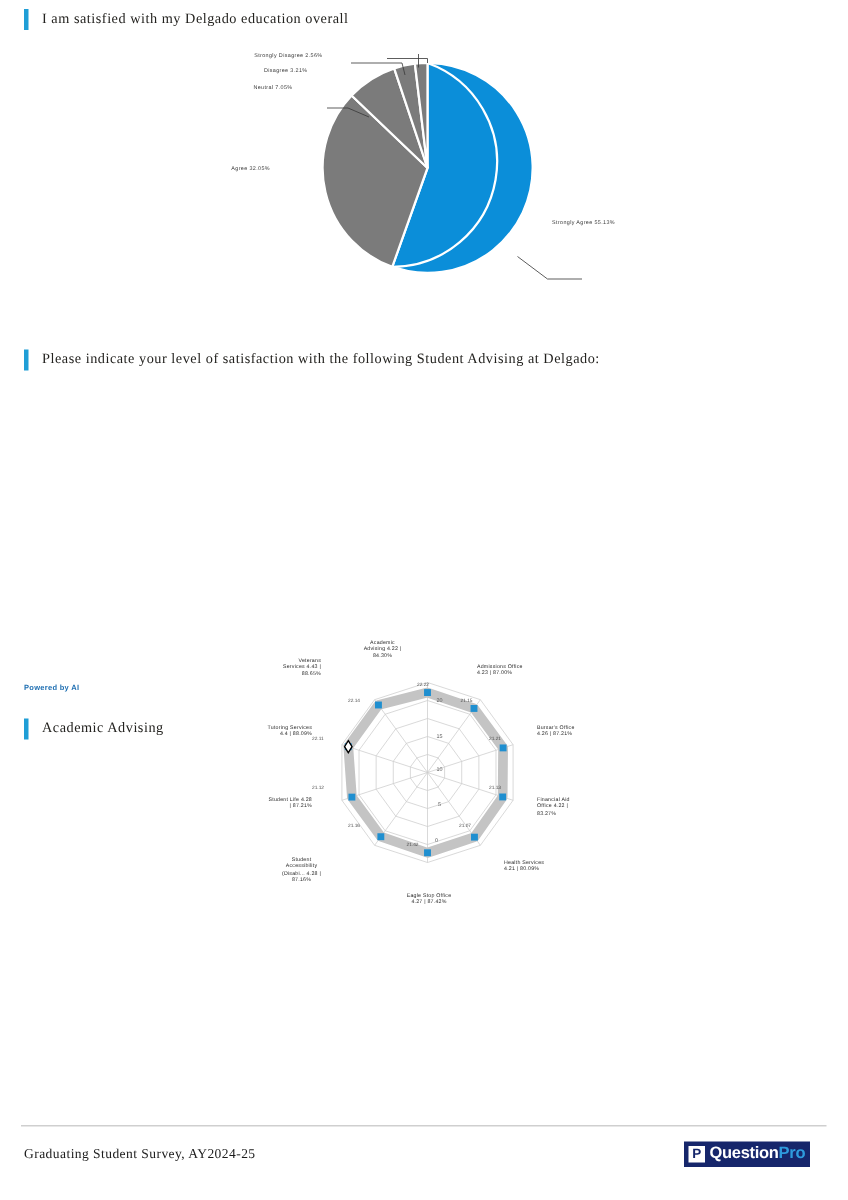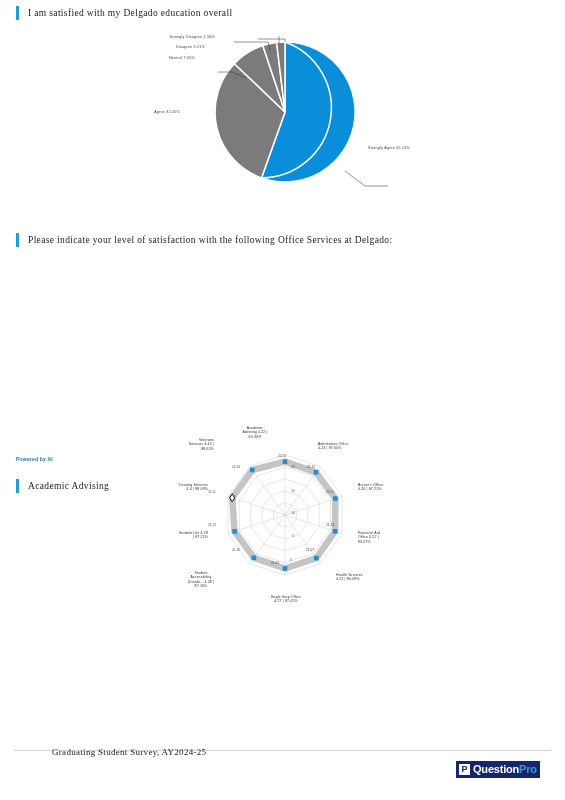--- a/index.html
+++ b/index.html
@@ -167,21 +167,21 @@
 
     <div class="pie-label left" style="top:0px;left:-110px;width:175px;">Strongly Disagree  2.56%</div>
     <div class="pie-label left" style="top:10px;left:-120px;width:175px;">Disagree  3.21%</div>
     <div class="pie-label left" style="top:21px;left:-130px;width:175px;">Neutral  7.05%</div>
     <div class="pie-label left" style="top:75px;left:-145px;width:175px;">Agree  32.05%</div>
     <div class="pie-label right" style="top:111px;left:218px;width:150px;">Strongly Agree  55.13%</div>
   </div>
 
   <div class="section-head pos" style="top:233px;left:0;">
     <div class="accent-bar"></div>
-    <div class="section-title">Please indicate your level of satisfaction with the following Office Services at Delgado:</div>
+    <div class="section-title">Please indicate your level of satisfaction with the following Student Advising at Delgado:</div>
   </div>
 
   <div class="radar-wrap pos" style="top:262px;left:140px;width:290px;height:190px;">
     <svg width="290" height="190" viewBox="0 0 290 190">
       <g transform="translate(145,88)">
 
         <g fill="none" stroke="#cccccc" stroke-width="0.5">
           <polygon points="0,-12 7.05,-9.71 11.41,-3.71 11.41,3.71 7.05,9.71 0,12 -7.05,9.71 -11.41,3.71 -11.41,-3.71 -7.05,-9.71"></polygon>
           <polygon points="0,-24 14.10,-19.42 22.82,-7.42 22.82,7.42 14.10,19.42 0,24 -14.10,19.42 -22.82,7.42 -22.82,-7.42 -14.10,-19.42"></polygon>
           <polygon points="0,-36 21.15,-29.13 34.24,-11.13 34.24,11.13 21.15,29.13 0,36 -21.15,29.13 -34.24,11.13 -34.24,-11.13 -21.15,-29.13"></polygon>
@@ -274,21 +274,21 @@
   </div>
 
   <div class="powered" style="top:456px;">Powered by AI</div>
 
   <div class="section-head pos" style="top:479px;left:0;">
     <div class="accent-bar"></div>
     <div class="section-title">Academic Advising</div>
   </div>
 
   <div class="footer-rule" style="top:750px;"></div>
-  <div class="footer-text" style="top:747px;margin-left:36px;">Graduating Student Survey, AY2024-25</div>
+  <div class="footer-text" style="top:764px;">Graduating Student Survey, AY2024-25</div>
   <div class="qp-logo" style="top:761px;left:456px;">
     <div class="qp-badge">P</div>
     <div class="qp-word">
       <span class="qp-q">Question</span><span class="qp-p">Pro</span>
     </div>
   </div>
 
 </div>
 
 </body></html>

